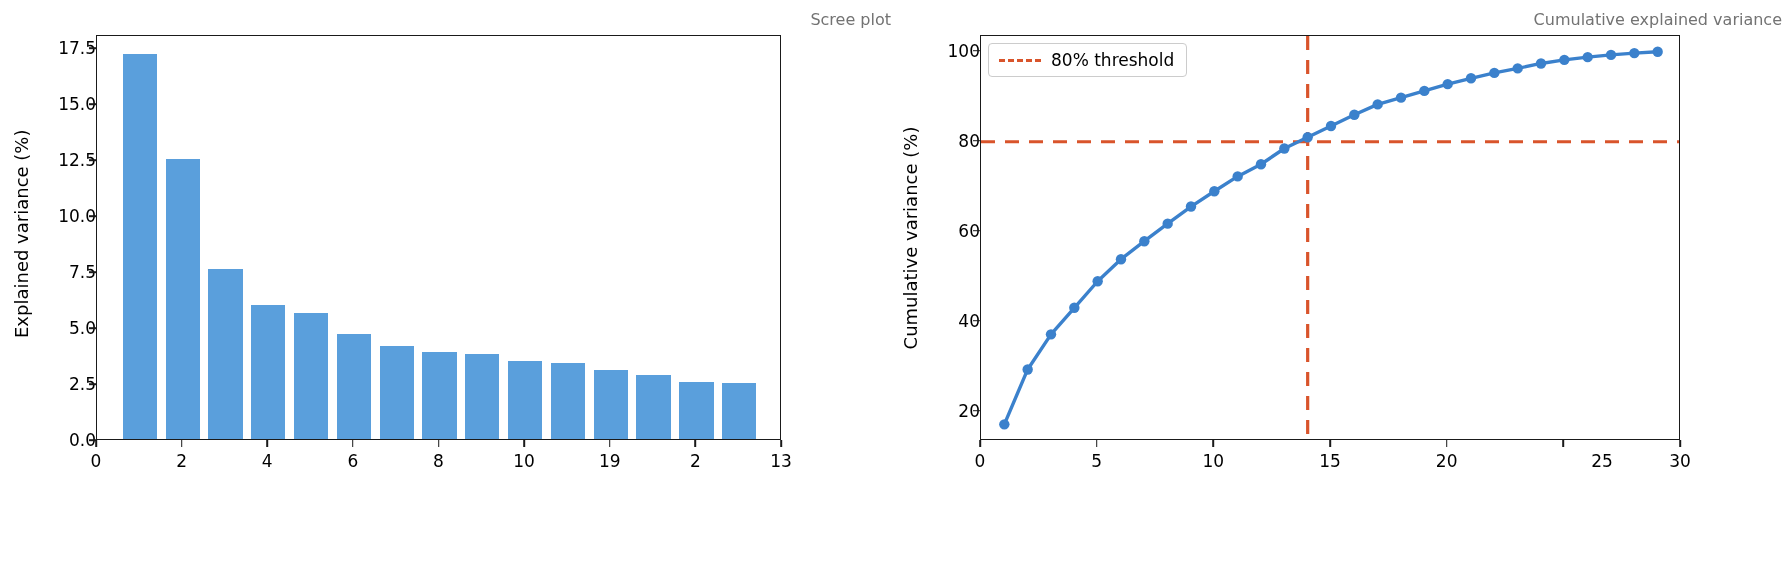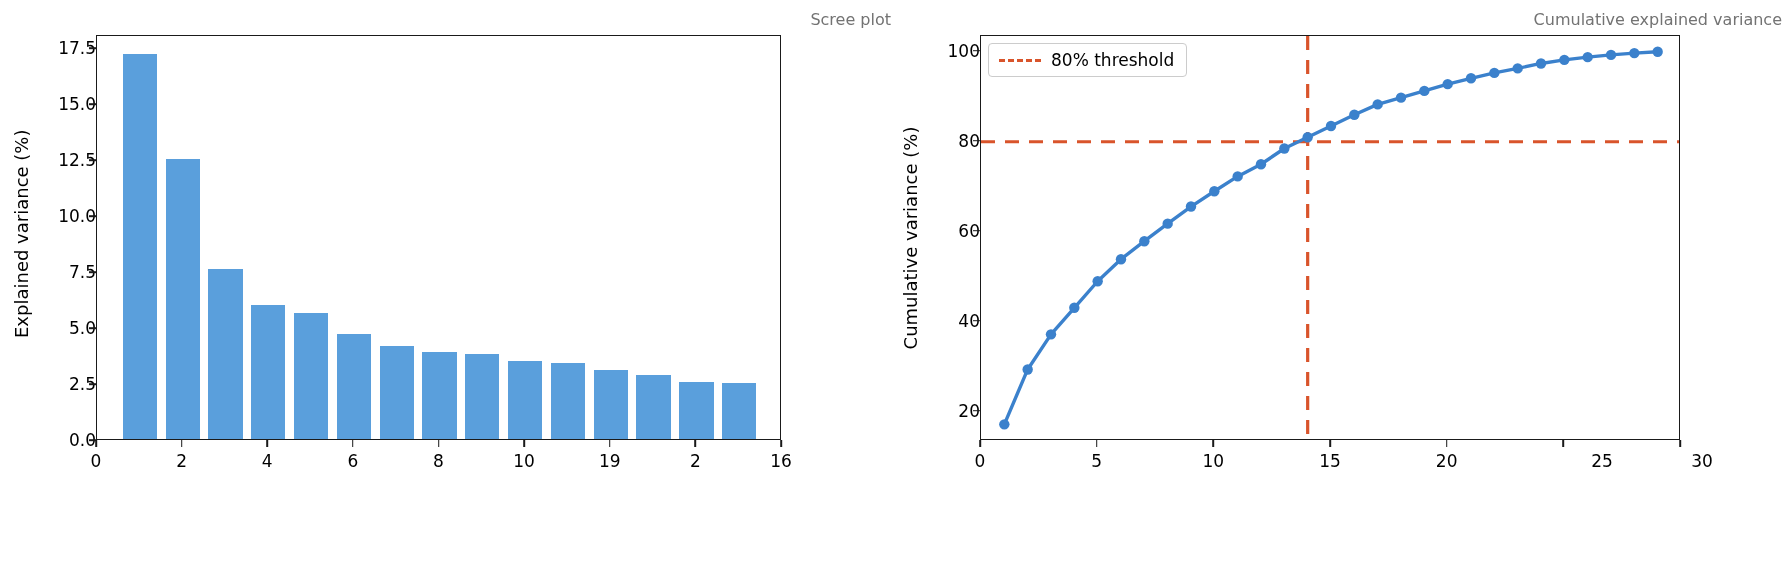--- a/index.html
+++ b/index.html
@@ -186,21 +186,21 @@
         <div class="xtick" style="left: 352.875px; top: 453px;">6</div>
         <div class="xtick-mark" style="left: 352.875px; top: 440px;"></div>
         <div class="xtick" style="left: 438.5px; top: 453px;">8</div>
         <div class="xtick-mark" style="left: 438.5px; top: 440px;"></div>
         <div class="xtick" style="left: 524.125px; top: 453px;">10</div>
         <div class="xtick-mark" style="left: 524.125px; top: 440px;"></div>
         <div class="xtick" style="left: 609.75px; top: 453px;">19</div>
         <div class="xtick-mark" style="left: 609.75px; top: 440px;"></div>
         <div class="xtick" style="left: 695.375px; top: 453px;">2</div>
         <div class="xtick-mark" style="left: 695.375px; top: 440px;"></div>
-        <div class="xtick" style="left: 781px; top: 453px;">16</div>
+        <div class="xtick" style="left: 781px; top: 453px;">13</div>
         <div class="xtick-mark" style="left: 781px; top: 440px;"></div>
       </div>
 
     <div class="ylabel" id="left-ylabel" style="left: 22px; top: 237.5px; width: 200px; margin-left: 0px; text-align: center; transform: translate(-50%, -50%) rotate(-90deg);">Explained variance (%)</div>
   </div>
 
   <div class="panel panel-right">
     <div class="panel-title">Cumulative explained variance</div>
 
     <div class="axes" id="axes-right" style="left: 89px; top: 35px; width: 700px; height: 405px;">
@@ -258,21 +258,21 @@
         <div class="xtick" style="left: 205.667px; top: 453px;">5</div>
         <div class="xtick-mark" style="left: 205.667px; top: 440px;"></div>
         <div class="xtick" style="left: 322.333px; top: 453px;">10</div>
         <div class="xtick-mark" style="left: 322.333px; top: 440px;"></div>
         <div class="xtick" style="left: 439px; top: 453px;">15</div>
         <div class="xtick-mark" style="left: 439px; top: 440px;"></div>
         <div class="xtick" style="left: 555.667px; top: 453px;">20</div>
         <div class="xtick-mark" style="left: 555.667px; top: 440px;"></div>
         <div class="xtick" style="left: 711px; top: 453px;">25</div>
         <div class="xtick-mark" style="left: 672.333px; top: 440px;"></div>
-        <div class="xtick" style="left: 789px; top: 453px; margin-left: 22px;">30</div>
+        <div class="xtick" style="left: 789px; top: 453px;">30</div>
         <div class="xtick-mark" style="left: 789px; top: 440px;"></div>
       </div>
 
     <div class="ylabel" id="right-ylabel" style="left: 20px; top: 237.5px; width: 240px; text-align: center; transform: translate(-50%, -50%) rotate(-90deg);">Cumulative variance (%)</div>
 
     <div class="legend" id="right-legend" style="left: 97px; top: 43px;">
       <span class="legend-dash"></span>
       <span>80% threshold</span>
     </div>
   </div>

